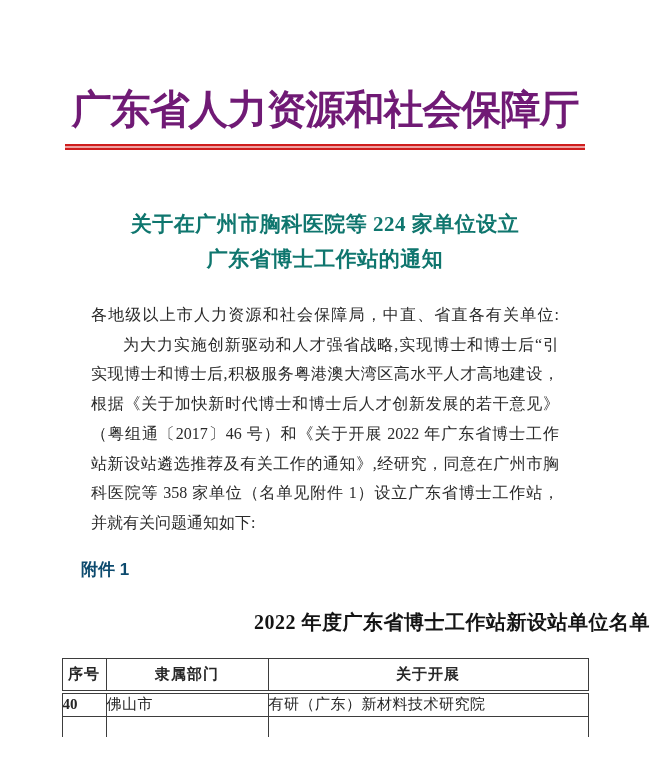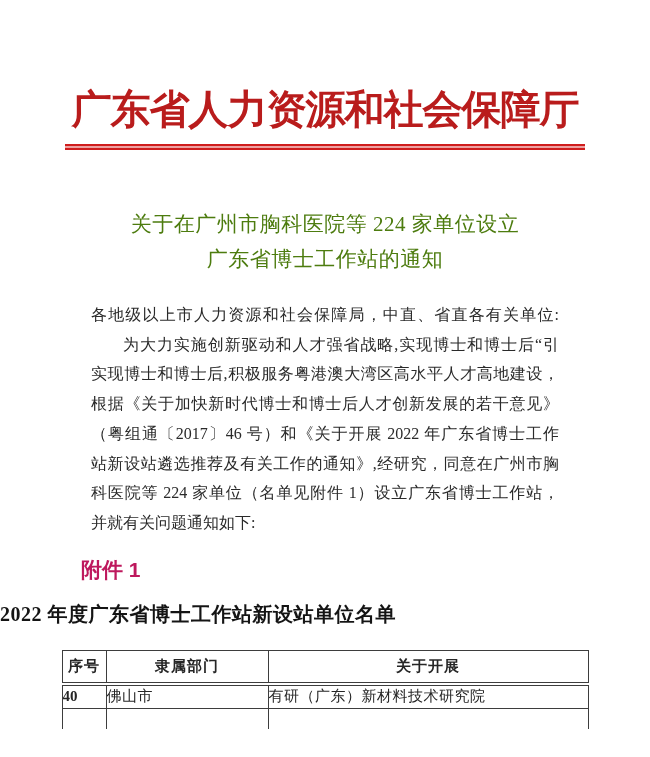--- a/index.html
+++ b/index.html
@@ -18,65 +18,65 @@
   }
   
   .letterhead-title {
     margin-top: 82px;
     font-size: 40px;
     line-height: 56px;
     font-weight: bold;
     letter-spacing: -1px;
     text-align: center;
     white-space: nowrap;
-    color: #b91c1c;
+    color: #701a75;
   }
   .red-rule {
     width: 520px;
     margin: 6px auto 0 auto;
     height: 2px;
     background: #eda2a2;
     border-top: 2.5px solid #cf1d1d;
     border-bottom: 2px solid #cf1d1d;
   }
   
   .doc-title {
     margin-top: 57px;
     text-align: center;
     font-size: 21px;
     line-height: 35px;
-    font-weight: normal;
-    color: #4d7c0f;
+    font-weight: bold;
+    color: #0f766e;
     letter-spacing: 0.5px;
   }
   
   .body-text {
     width: 468px;
     margin: 23px auto 16px auto;
     font-size: 16px;
     line-height: 29.7px;
     color: #2a2a2a;
   }
   .jline {
     text-align: justify;
     text-align-last: justify;
   }
   .indent { text-indent: 2em; }
   
   .attach-label {
     margin: 22px 0 0 81px;
     font-family: "Liberation Sans", "DejaVu Sans", sans-serif;
-    font-size: 21px;
+    font-size: 17px;
     line-height: 20px;
     font-weight: bold;
-    color: #be185d;
+    color: #0c4a6e;
   }
   .attach-title {
-    margin-top: 22px;
-    text-align: left;
+    margin-top: 30px;
+    text-align: right;
     font-size: 20px;
     line-height: 24px;
     font-weight: bold;
     color: #141414;
     letter-spacing: 0.5px;
   }
   
   table.units {
     width: 526px;
     margin: 24px auto 0 auto;
@@ -117,21 +117,21 @@
     <div>广东省博士工作站的通知</div>
   </div>
 
   <div class="body-text">
     <div class="jline">各地级以上市人力资源和社会保障局，中直、省直各有关单位:</div>
     <div class="jline indent">为大力实施创新驱动和人才强省战略,实现博士和博士后“引</div>
     <div class="jline">实现博士和博士后,积极服务粤港澳大湾区高水平人才高地建设，</div>
     <div class="jline">根据《关于加快新时代博士和博士后人才创新发展的若干意见》</div>
     <div class="jline">（粤组通〔2017〕46 号）和《关于开展 2022 年广东省博士工作</div>
     <div class="jline">站新设站遴选推荐及有关工作的通知》,经研究，同意在广州市胸</div>
-    <div class="jline">科医院等 224 家单位（名单见附件 1）设立广东省博士工作站，</div>
+    <div class="jline">科医院等 358 家单位（名单见附件 1）设立广东省博士工作站，</div>
     <div>并就有关问题通知如下:</div>
   </div>
 
   <div class="attach-label">附件 1</div>
 
   <div class="attach-title">2022 年度广东省博士工作站新设站单位名单</div>
 
   <table class="units">
     <colgroup>
       <col style="width:44px">

